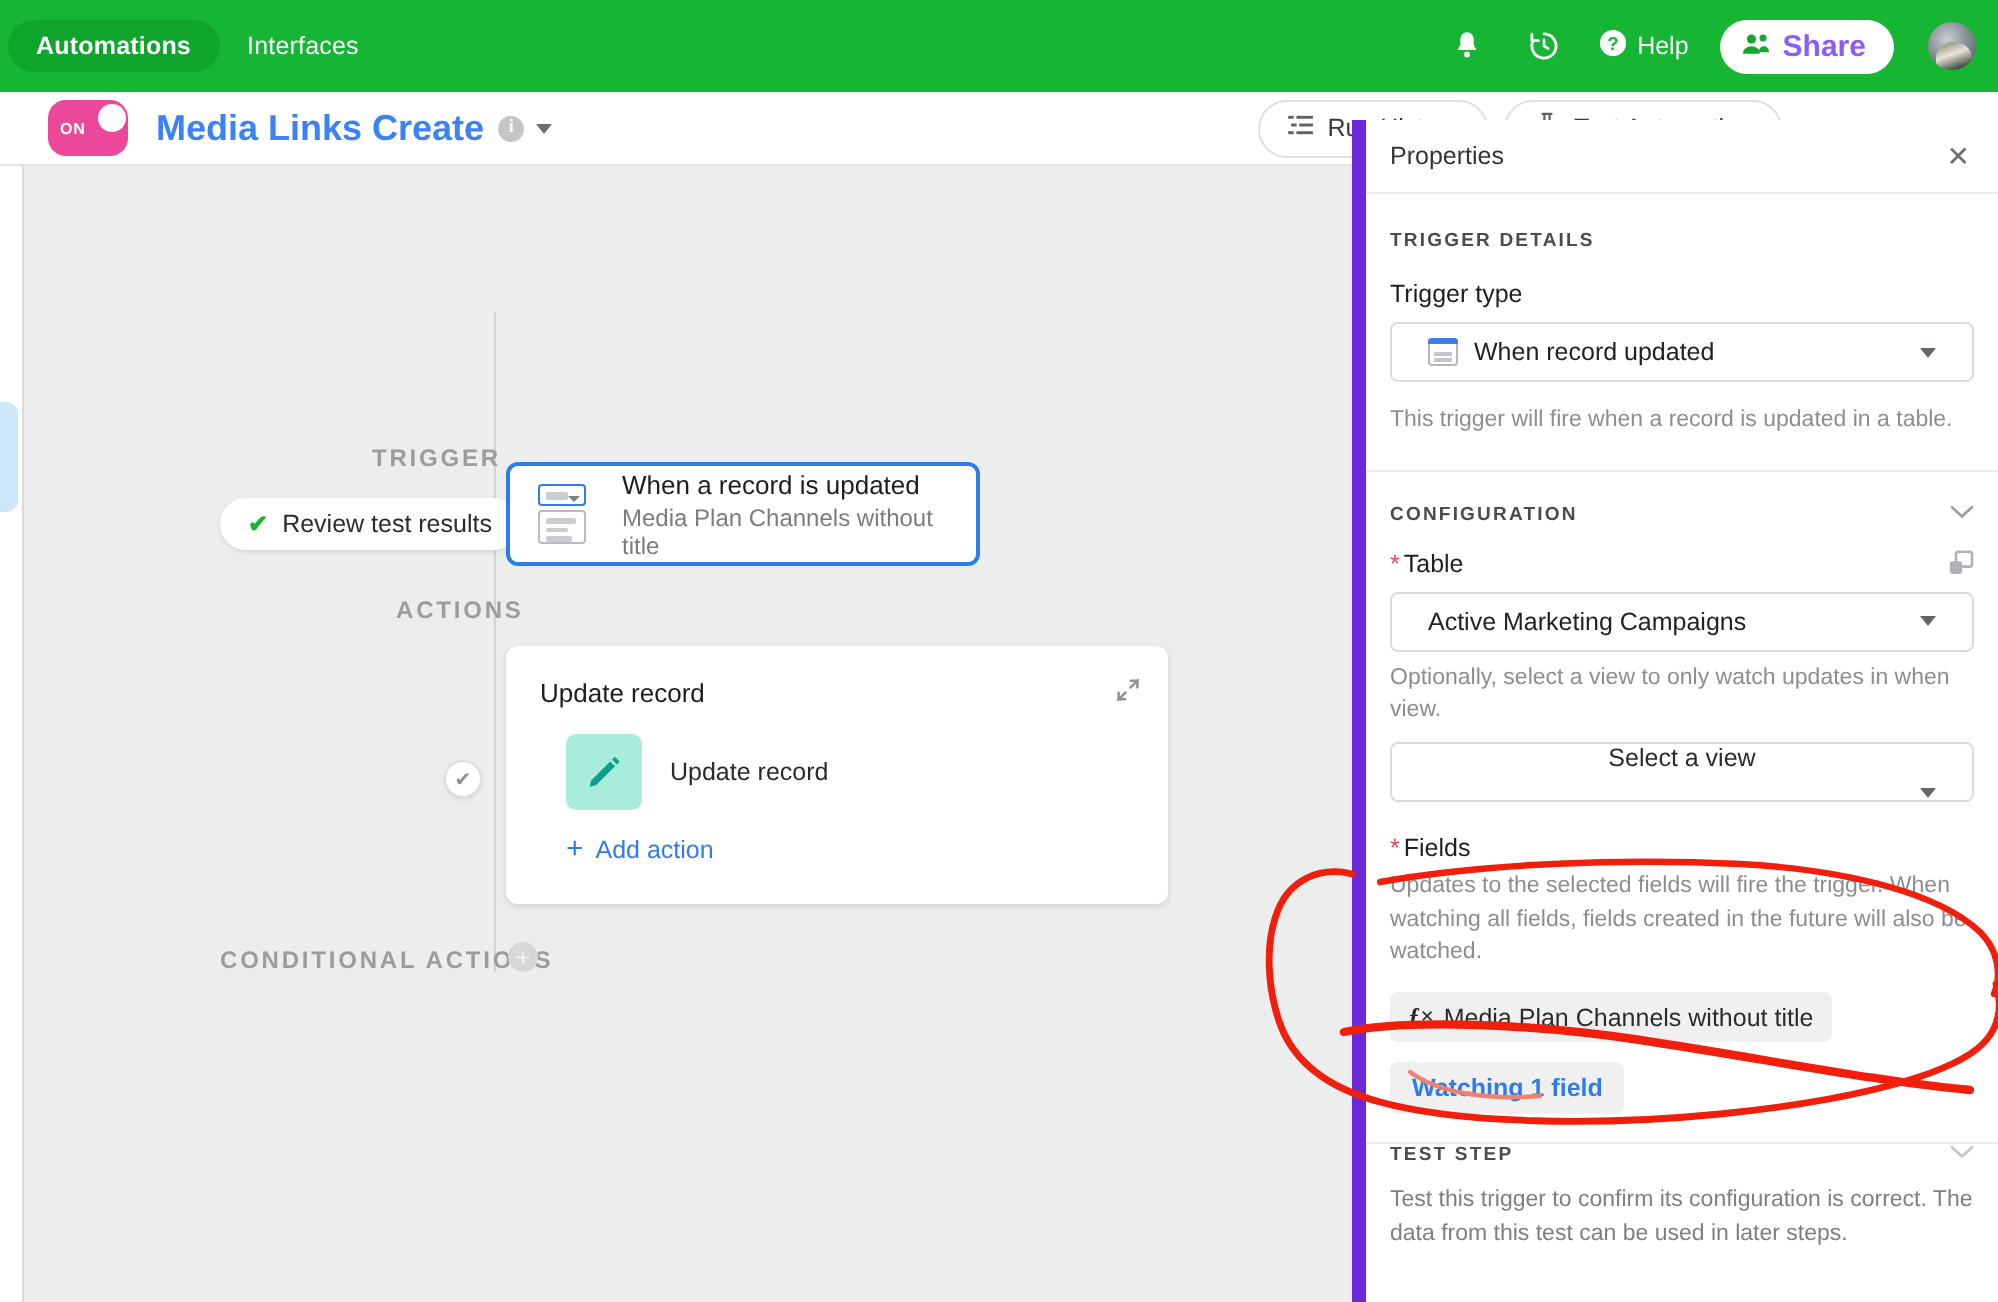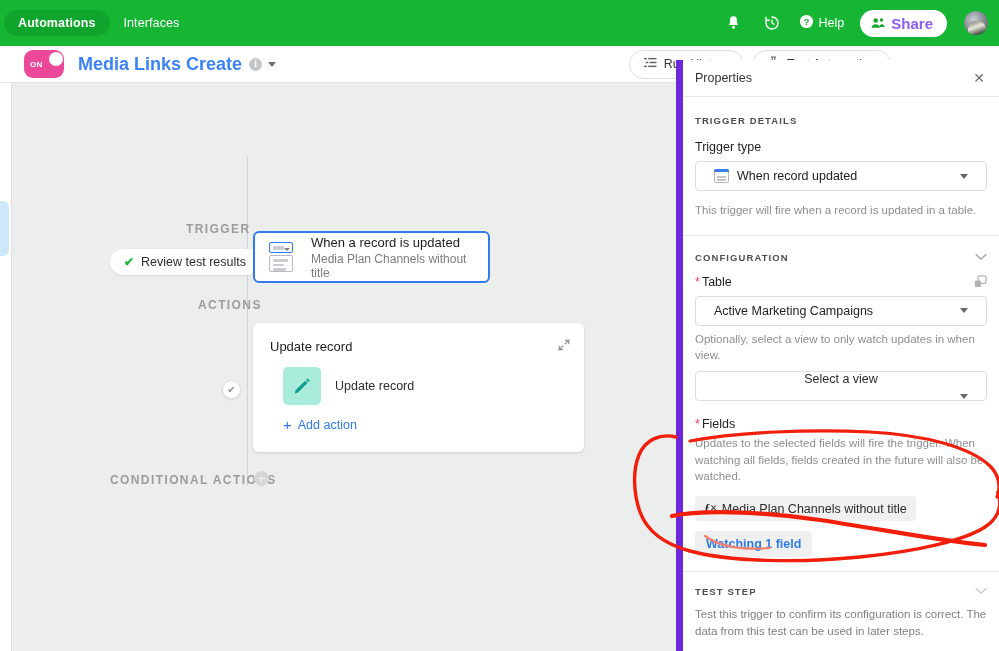--- a/index.html
+++ b/index.html
@@ -461,21 +461,21 @@
         <span>Media Plan Channels without title</span>
       </span>
     </div>
 
     <div style="margin-top:10px;">
       <span class="chip-watch">Watching 1 field</span>
     </div>
 
     <div class="divider" style="margin:14px -12px 0 -12px;"></div>
 
-    <div class="sec-head" style="margin-top:14px;text-align:right;">
+    <div class="sec-head" style="text-align:right;">
       <span>TEST STEP</span>
       <span class="chev">
         <svg width="12" height="8" viewBox="0 0 12 8" fill="none" stroke="#c3c6c9" stroke-width="1.3" stroke-linecap="round">
             <path d="M1 1.6 6 6.2l5-4.6"></path>
           </svg>
       </span>
     </div>
 
     <div class="helper" style="margin-top:9px; color:#7d8083;">Test this trigger to confirm its configuration is correct. The data from this test can be used in later steps.</div>
 

